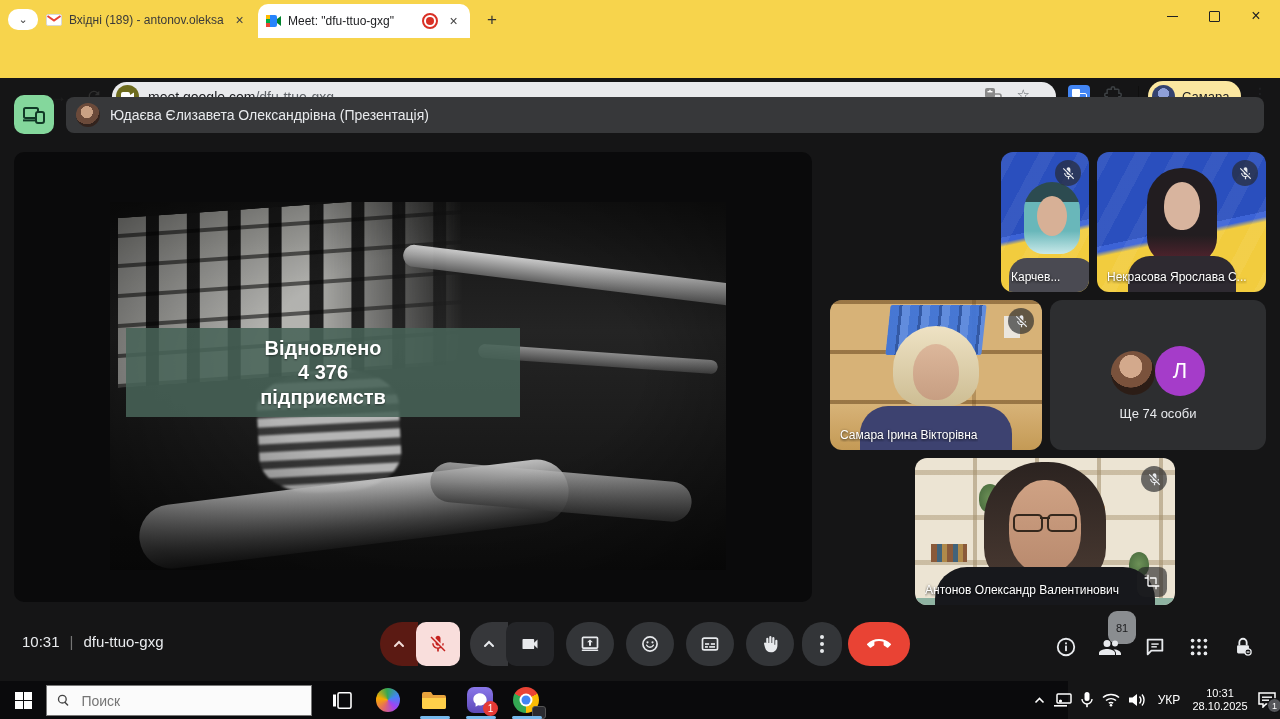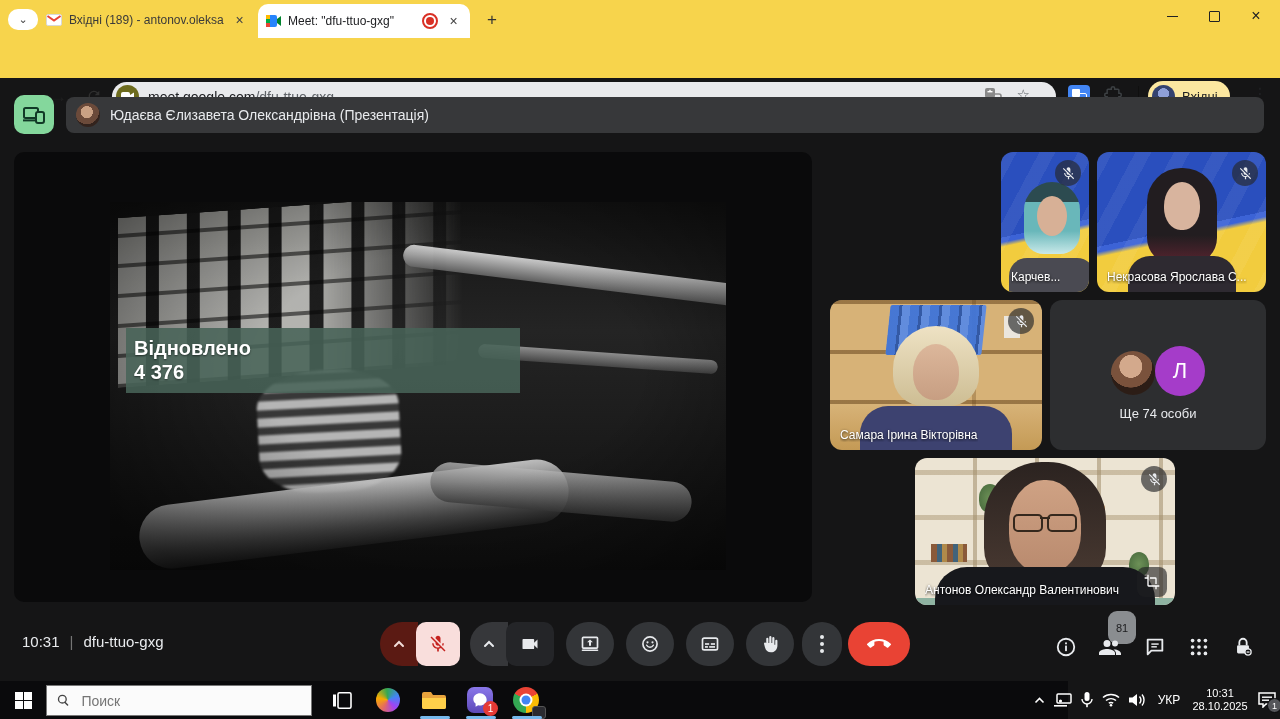--- a/index.html
+++ b/index.html
@@ -70,21 +70,21 @@
   .v-pipe2{position:absolute;right:8px;top:150px;width:240px;height:14px;border-radius:7px;opacity:.7;
     background:linear-gradient(180deg,#bbb,#555);transform:rotate(4deg);}
   .v-rings{position:absolute;left:148px;top:168px;width:142px;height:122px;opacity:.85;transform:rotate(-3deg);filter:blur(1px);
     background:repeating-linear-gradient(0deg,#d0d0d0 0 9px,#3d3d3d 9px 17px);border-radius:45% 45% 40% 40%/30%;}
   .v-cyl{position:absolute;left:28px;bottom:24px;width:432px;height:64px;border-radius:32px;opacity:.92;
     background:linear-gradient(180deg,#cacaca,#4f4f4f 70%,#222);transform:rotate(-7deg);}
   .v-cyl2{position:absolute;right:34px;bottom:58px;width:262px;height:40px;border-radius:20px;opacity:.8;
     background:linear-gradient(180deg,#b5b5b5,#3f3f3f);transform:rotate(5deg);}
   .v-dark{position:absolute;inset:0;background:radial-gradient(ellipse at 55% 45%,transparent 40%,rgba(0,0,0,.55) 88%);}
   .v-banner{position:absolute;left:16px;top:126px;width:394px;padding:8px 8px;box-sizing:border-box;
-    background:rgba(72,99,88,.88);color:#fff;text-align:left;font-weight:bold;font-size:20px;line-height:1.22;
+    background:rgba(72,99,88,.88);color:#fff;text-align:center;font-weight:bold;font-size:20px;line-height:1.22;
     text-shadow:0 1px 2px rgba(0,0,0,.5);}
 
   .tile{position:absolute;border-radius:12px;overflow:hidden;}
   .tilename{position:absolute;left:10px;bottom:8px;font-size:12px;font-weight:500;color:#fff;white-space:nowrap;
     text-shadow:0 1px 3px rgba(0,0,0,.9);max-width:calc(100% - 16px);overflow:hidden;}
   .micbadge{position:absolute;top:8px;right:8px;width:26px;height:26px;border-radius:50%;
     background:rgba(38,39,43,.66);display:flex;align-items:center;justify-content:center;}
   .flagbg{background:linear-gradient(168deg,#2a4fbe 0 54%,#3c63d6 54% 57%,#f2cc3e 60% 100%);}
   .flagfold{position:absolute;inset:0;opacity:.5;
     background:repeating-linear-gradient(118deg,rgba(255,255,255,.12) 0 14px,transparent 14px 34px);}
@@ -291,21 +291,21 @@
         <b></b>
       </div>
     <div class="puzzle">
       <svg width="20" height="20" viewBox="0 0 24 24">
           <path fill="none" stroke="#3c4043" stroke-width="1.8" d="M10 4a2 2 0 1 1 4 0v1h4a1 1 0 0 1 1 1v4h1a2 2 0 1 1 0 4h-1v4a1 1 0 0 1-1 1h-4v-1a2 2 0 1 0-4 0v1H6a1 1 0 0 1-1-1v-4H4a2 2 0 1 1 0-4h1V6a1 1 0 0 1 1-1h4z"></path>
         </svg>
     </div>
     <div class="vsep"></div>
     <div class="profilechip">
       <span class="profileavatar"></span>
-      <span>Вхідні</span>
+      <span>Самара</span>
     </div>
     <div class="kebab">⋮</div>
   </div>
 
   <div class="presentchip">
     <svg width="22" height="18" viewBox="0 0 22 18">
       <rect x="1" y="2" width="14" height="10" rx="1.5" fill="none" stroke="#113a27" stroke-width="2"></rect>
       <rect x="0" y="13.4" width="12" height="2" fill="#113a27"></rect>
       <rect x="13" y="6" width="8" height="11" rx="2" fill="#84d79c" stroke="#113a27" stroke-width="2"></rect>
     </svg>
@@ -320,20 +320,21 @@
       <div class="v-windows"></div>
       <div class="v-pipe1"></div>
       <div class="v-pipe2"></div>
       <div class="v-rings"></div>
       <div class="v-cyl"></div>
       <div class="v-cyl2"></div>
       <div class="v-dark"></div>
       <div class="v-banner">
         <div>Відновлено</div>
         <div>4 376</div>
+        <div>підприємств</div>
       </div>
     </div>
   </div>
 
 
   <div class="tile t3 flagbg">
     <div class="flagfold"></div>
     <div class="hair p3hair"></div>
     <div class="p3face"></div>
     <div class="p3body"></div>

